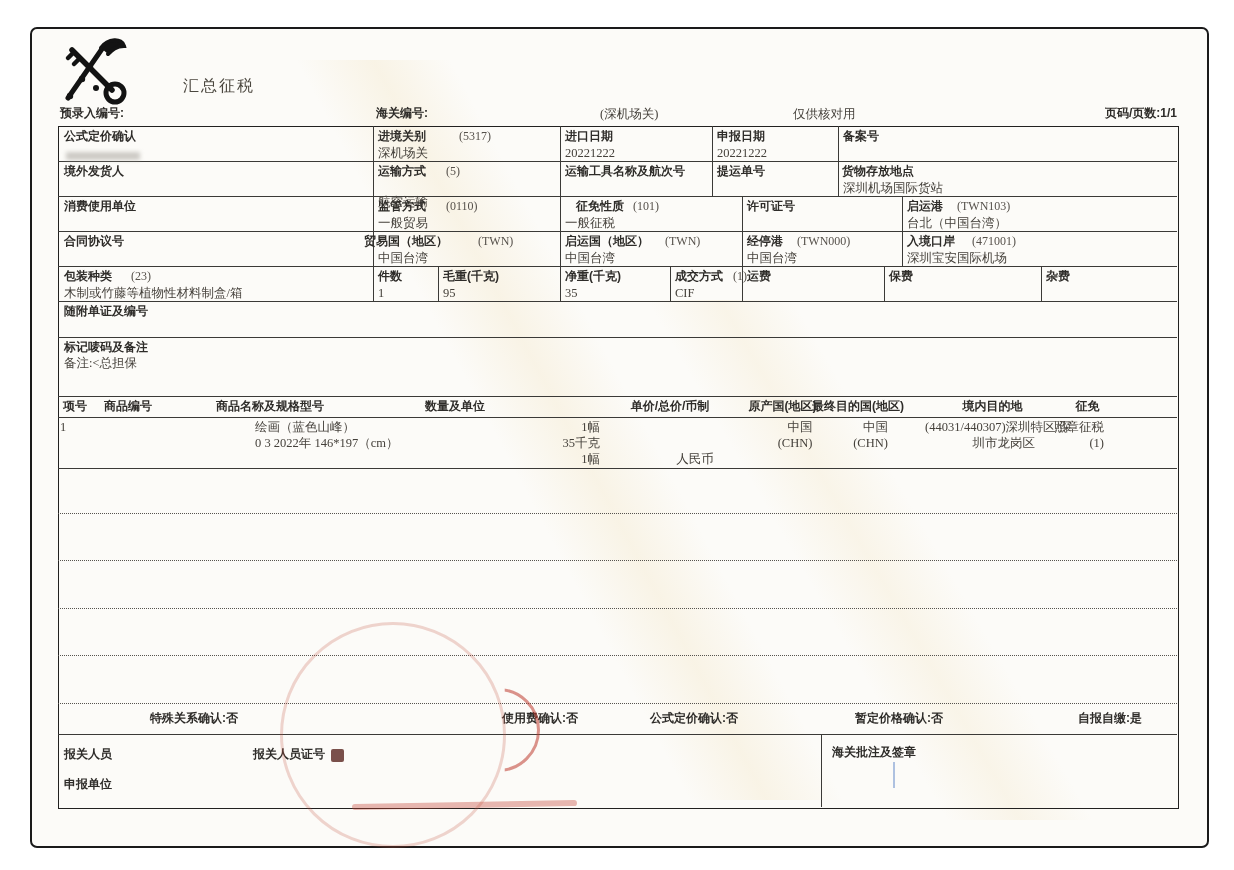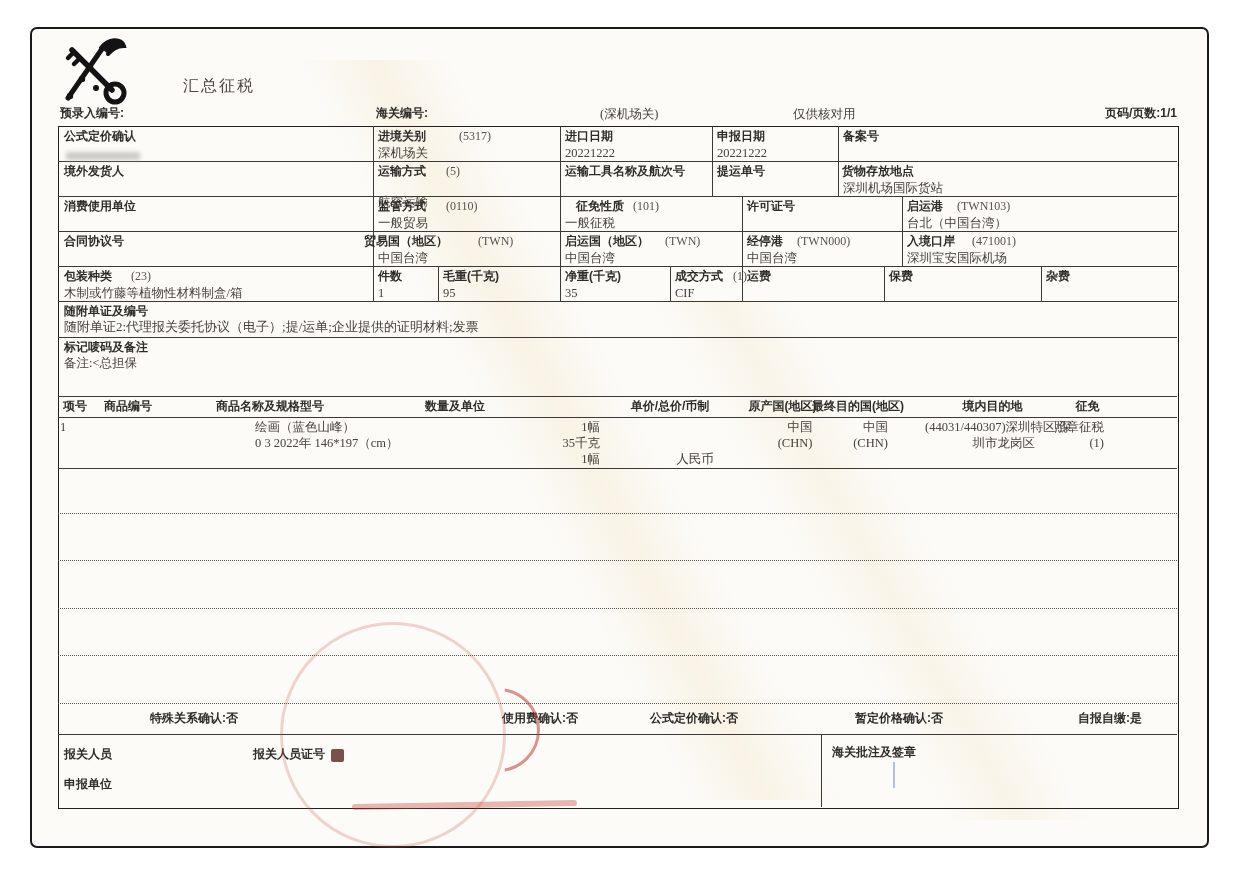--- a/index.html
+++ b/index.html
@@ -139,21 +139,20 @@
   <div class="t val" style="left:565px;top:286px;">35</div>
   <div class="t lab" style="left:675px;top:270px;">成交方式</div>
 
   <div class="t code" style="left:733px;top:270px;">(1)</div>
   <div class="t val" style="left:675px;top:286px;">CIF</div>
   <div class="t lab" style="left:747px;top:270px;">运费</div>
   <div class="t lab" style="left:889px;top:270px;">保费</div>
   <div class="t lab" style="left:1046px;top:270px;">杂费</div>
 
   <div class="t lab" style="left:64px;top:305px;">随附单证及编号</div>
-  <div class="t val" style="left:64px;top:320px;font-size:13px;">随附单证2:代理报关委托协议（电子）;提/运单;企业提供的证明材料;发票</div>
 
   <div class="t lab" style="left:64px;top:341px;">标记唛码及备注</div>
   <div class="t val" style="left:64px;top:356px;">备注:&lt;总担保</div>
 
   <div class="t lab ctr" style="left:58px;top:400px;width:34px;">项号</div>
   <div class="t lab ctr" style="left:88px;top:400px;width:80px;">商品编号</div>
   <div class="t lab ctr" style="left:180px;top:400px;width:180px;">商品名称及规格型号</div>
   <div class="t lab ctr" style="left:400px;top:400px;width:110px;">数量及单位</div>
   <div class="t lab ctr" style="left:610px;top:400px;width:120px;">单价/总价/币制</div>
   <div class="t lab ctr" style="left:735px;top:400px;width:95px;">原产国(地区)</div>

